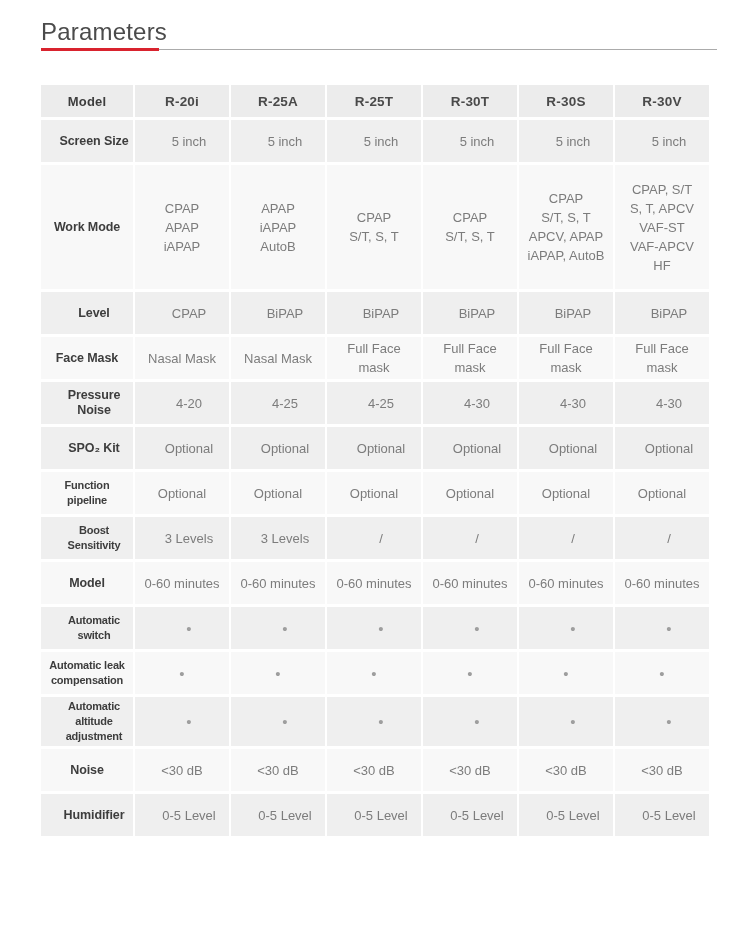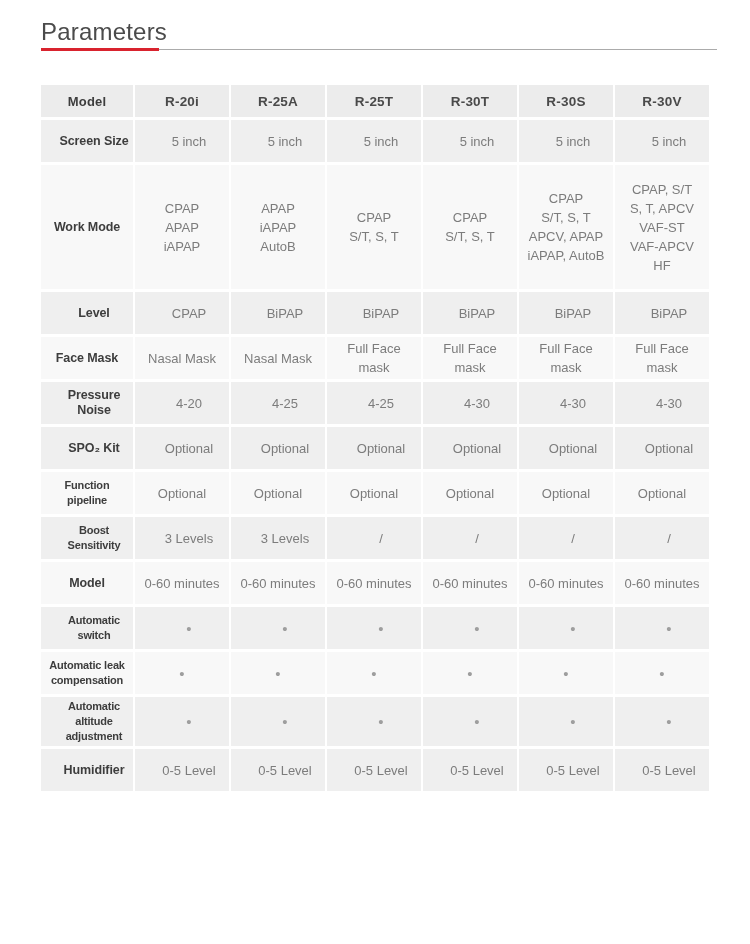--- a/index.html
+++ b/index.html
@@ -224,20 +224,29 @@
         <tr class="row-gray">
           <th class="small">Automatic altitude
 adjustment</th>
           <td class="dot">•</td>
           <td class="dot">•</td>
           <td class="dot">•</td>
           <td class="dot">•</td>
           <td class="dot">•</td>
           <td class="dot">•</td>
         </tr>
+        <tr class="row-light">
+          <th>Noise</th>
+          <td>&lt;30 dB</td>
+          <td>&lt;30 dB</td>
+          <td>&lt;30 dB</td>
+          <td>&lt;30 dB</td>
+          <td>&lt;30 dB</td>
+          <td>&lt;30 dB</td>
+        </tr>
         <tr class="row-gray">
           <th>Humidifier</th>
           <td>0-5 Level</td>
           <td>0-5 Level</td>
           <td>0-5 Level</td>
           <td>0-5 Level</td>
           <td>0-5 Level</td>
           <td>0-5 Level</td>
         </tr>
       </tbody>

